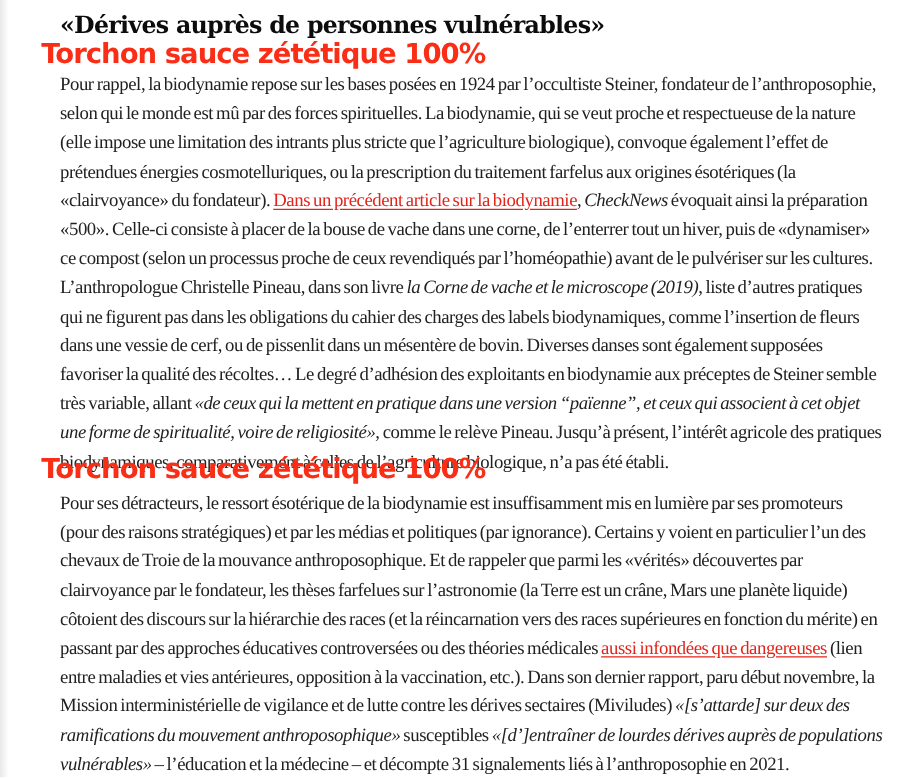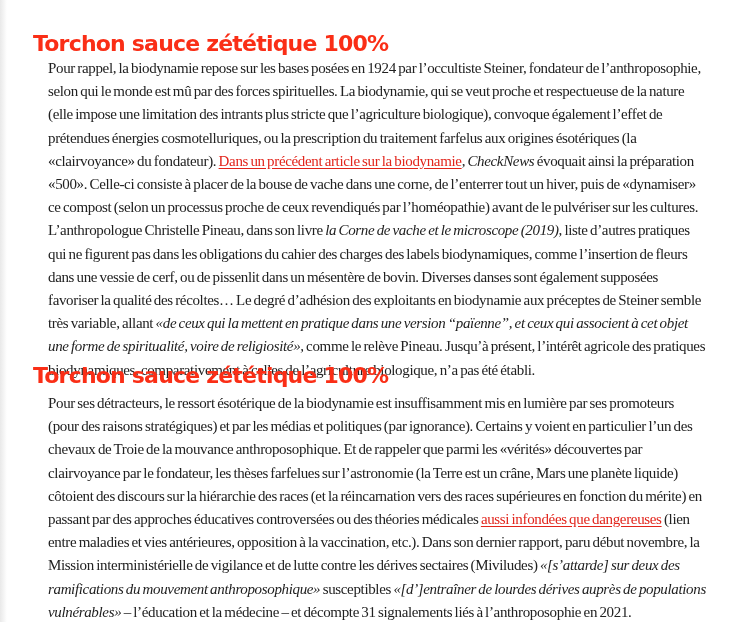--- a/index.html
+++ b/index.html
@@ -75,20 +75,21 @@
     text-underline-offset: 2px;
     cursor: pointer;
   }
 </style>
 </head>
 <body>
 
 <div class="page">
   <div class="edge-shadow"></div>
 
+  <h2 class="section-heading">«Dérives auprès de personnes vulnérables»</h2>
 
   <div class="stamp stamp-1">Torchon sauce zététique 100%</div>
 
   <p class="body-par par-1"><span class="rm">Pour rappel, la biodynamie repose sur les bases posées en 1924 par l’occultiste Steiner, fondateur de l’anthroposophie, selon qui le monde est mû par des forces spirituelles. La biodynamie, qui se veut proche et respectueuse de la nature (elle impose une limitation des intrants plus stricte que l’agriculture biologique), convoque également l’effet de prétendues énergies cosmotelluriques, ou la prescription du traitement farfelus aux origines ésotériques (la «clairvoyance» du fondateur). </span><a class="inline-link" href="#">Dans un précédent article sur la biodynamie</a><span class="rm">, </span><span class="it">CheckNews</span><span class="rm"> évoquait ainsi la préparation «500». Celle-ci consiste à placer de la bouse de vache dans une corne, de l’enterrer tout un hiver, puis de «dynamiser» ce compost (selon un processus proche de ceux revendiqués par l’homéopathie) avant de le pulvériser sur les cultures. L’anthropologue Christelle Pineau, dans son livre </span><span class="it">la Corne de vache et le microscope (2019)</span><span class="rm">, liste d’autres pratiques qui ne figurent pas dans les obligations du cahier des charges des labels biodynamiques, comme l’insertion de fleurs dans une vessie de cerf, ou de pissenlit dans un mésentère de bovin. Diverses danses sont également supposées favoriser la qualité des récoltes… Le degré d’adhésion des exploitants en biodynamie aux préceptes de Steiner semble très variable, allant </span><span class="it">«de ceux qui la mettent en pratique dans une version “païenne”, et ceux qui associent à cet objet une forme de spiritualité, voire de religiosité»,</span><span class="rm"> comme le relève Pineau. Jusqu’à présent, l’intérêt agricole des pratiques biodynamiques, comparativement à celles de l’agriculture biologique, n’a pas été établi.</span></p>
 
   <div class="stamp stamp-2">Torchon sauce zététique 100%</div>
 
   <p class="body-par par-2"><span class="rm">Pour ses détracteurs, le ressort ésotérique de la biodynamie est insuffisamment mis en lumière par ses promoteurs (pour des raisons stratégiques) et par les médias et politiques (par ignorance). Certains y voient en particulier l’un des chevaux de Troie de la mouvance anthroposophique. Et de rappeler que parmi les «vérités» découvertes par clairvoyance par le fondateur, les thèses farfelues sur l’astronomie (la Terre est un crâne, Mars une planète liquide) côtoient des discours sur la hiérarchie des races (et la réincarnation vers des races supérieures en fonction du mérite) en passant par des approches éducatives controversées ou des théories médicales </span><a class="inline-link" href="#">aussi infondées que dangereuses</a><span class="rm"> (lien entre maladies et vies antérieures, opposition à la vaccination, etc.). Dans son dernier rapport, paru début novembre, la Mission interministérielle de vigilance et de lutte contre les dérives sectaires (Miviludes) </span><span class="it">«[s’attarde] sur deux des ramifications du mouvement anthroposophique»</span><span class="rm"> susceptibles </span><span class="it">«[d’]entraîner de lourdes dérives auprès de populations vulnérables»</span><span class="rm"> – l’éducation et la médecine – et décompte 31 signalements liés à l’anthroposophie en 2021.</span></p>
 </div>
 

